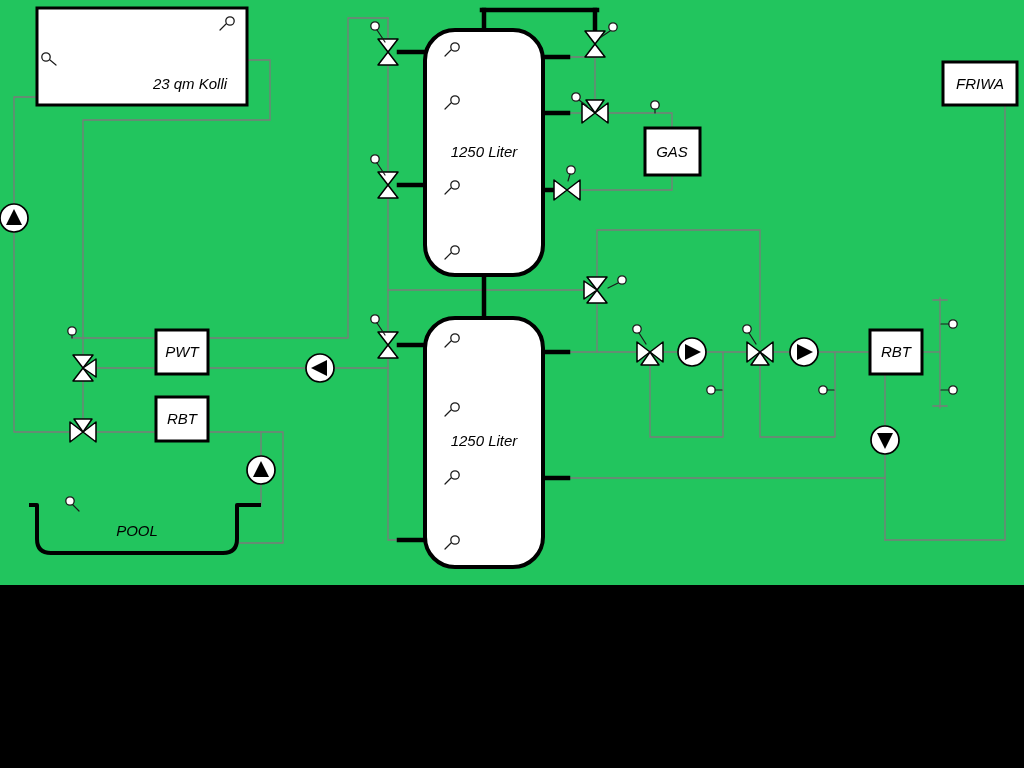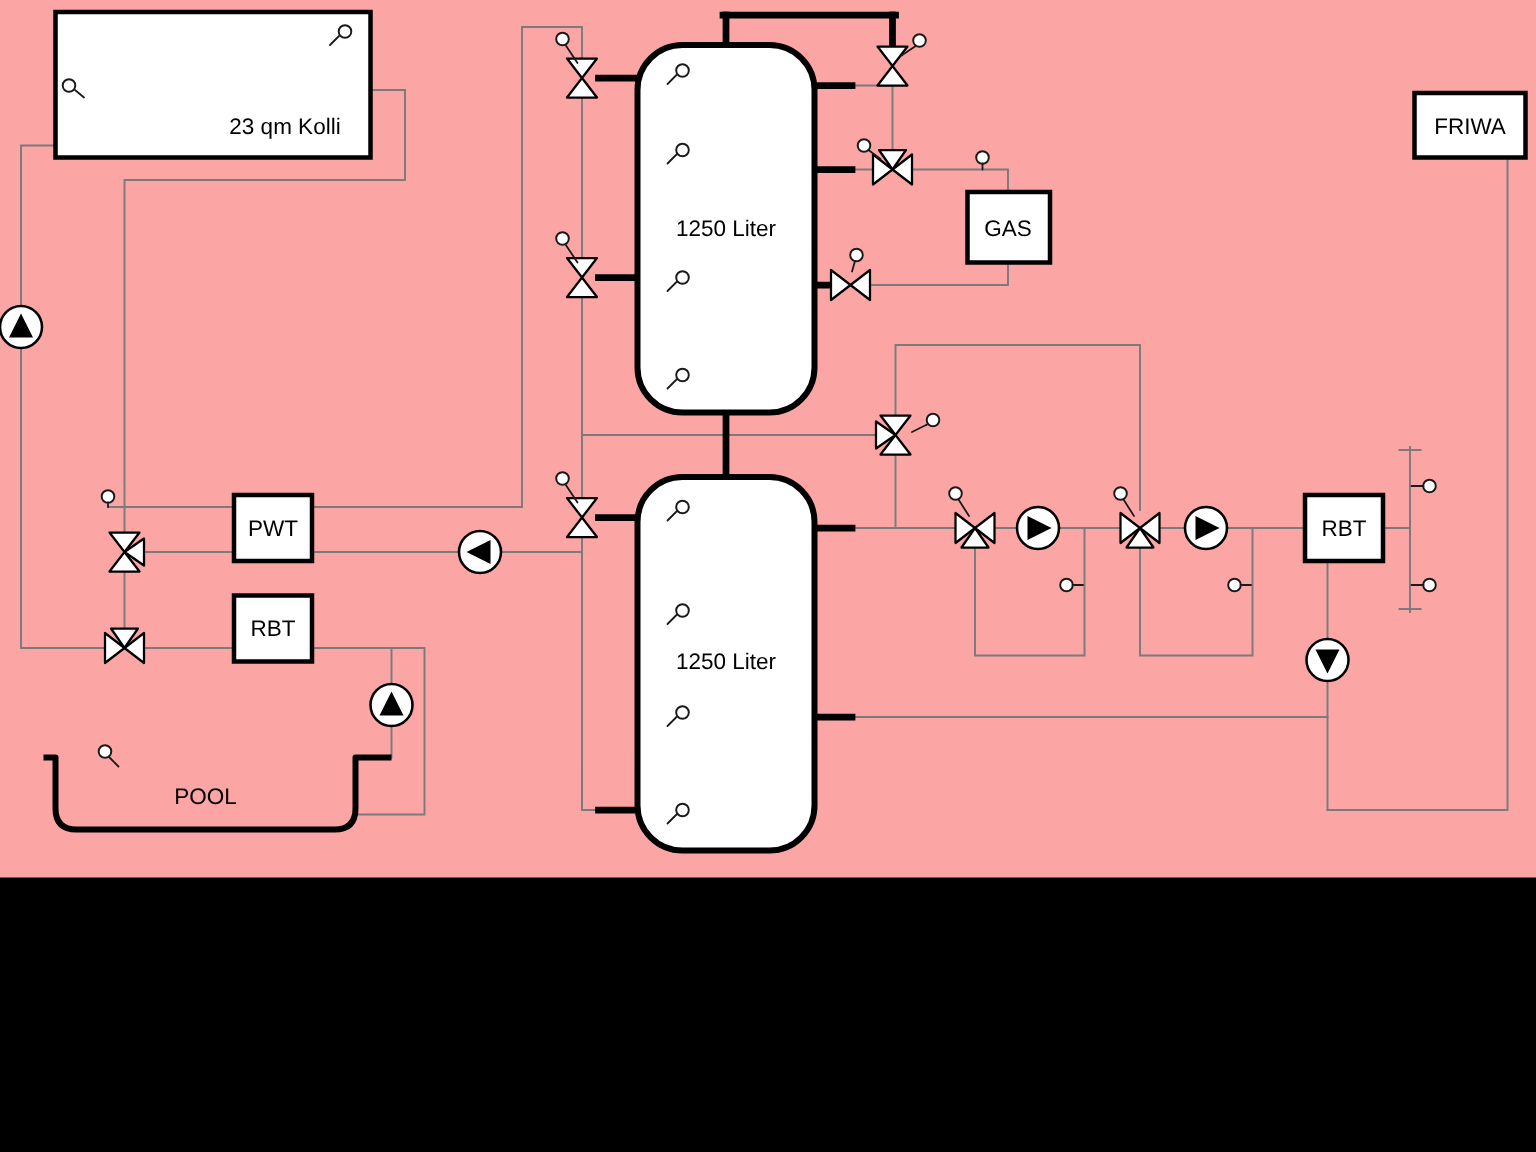--- a/index.html
+++ b/index.html
@@ -1,16 +1,16 @@
 <!DOCTYPE html>
 <html><head>
 <meta charset="utf-8">
 <style>
   html,body{margin:0;padding:0;background:#000;}
-  .stage{position:relative;width:1024px;height:768px;background:#fca5a5;overflow:hidden;}
+  .stage{position:relative;width:1024px;height:768px;background:#22c55e;overflow:hidden;font-style:italic;}
   .stage svg{display:block;position:absolute;left:0;top:0;}
   .letterbox{position:absolute;left:0;top:585px;width:1024px;height:183px;background:#000000;}
   .pipe{stroke:#7b7b7b;stroke-width:1.3;fill:none;stroke-linecap:square;}
   .thick{stroke:#000000;stroke-width:4.5;fill:none;stroke-linecap:square;}
   .box{fill:#ffffff;stroke:#000000;stroke-width:3;}
   .tank{fill:#ffffff;stroke:#000000;stroke-width:4;}
   .pool{fill:none;stroke:#000000;stroke-width:4;stroke-linejoin:round;}
   .valve{fill:#ffffff;stroke:#000000;stroke-width:1.5;stroke-linejoin:round;}
   .pumpc{fill:#ffffff;stroke:#000000;stroke-width:1.7;}
   .pumpt{fill:#000000;stroke:none;}

